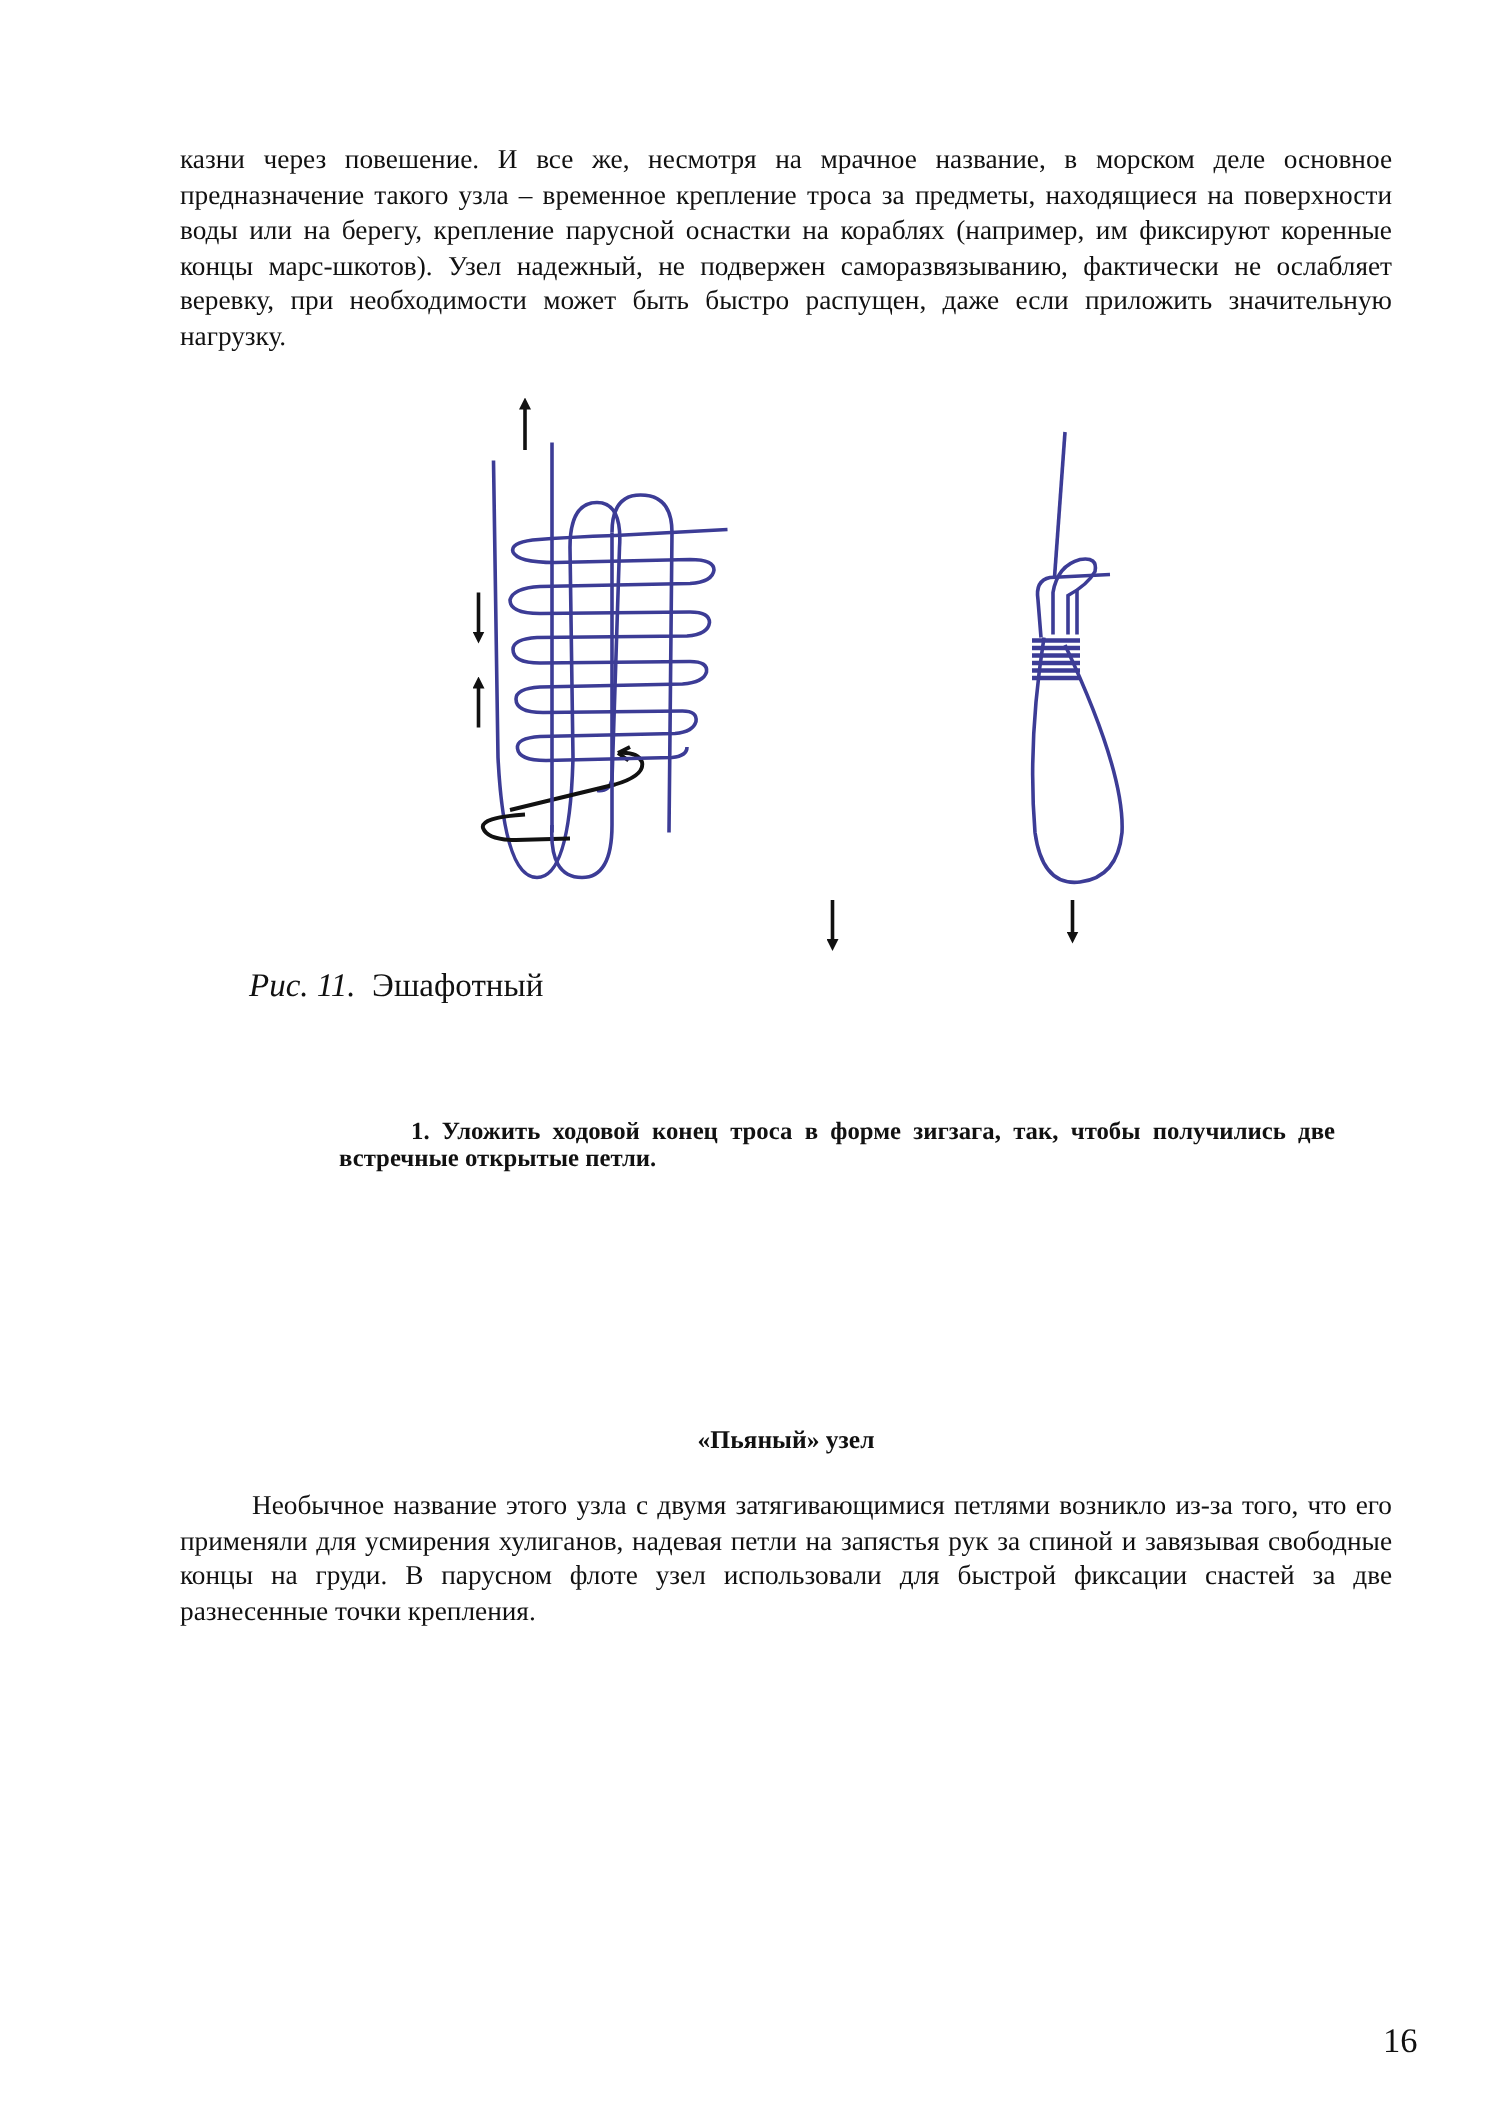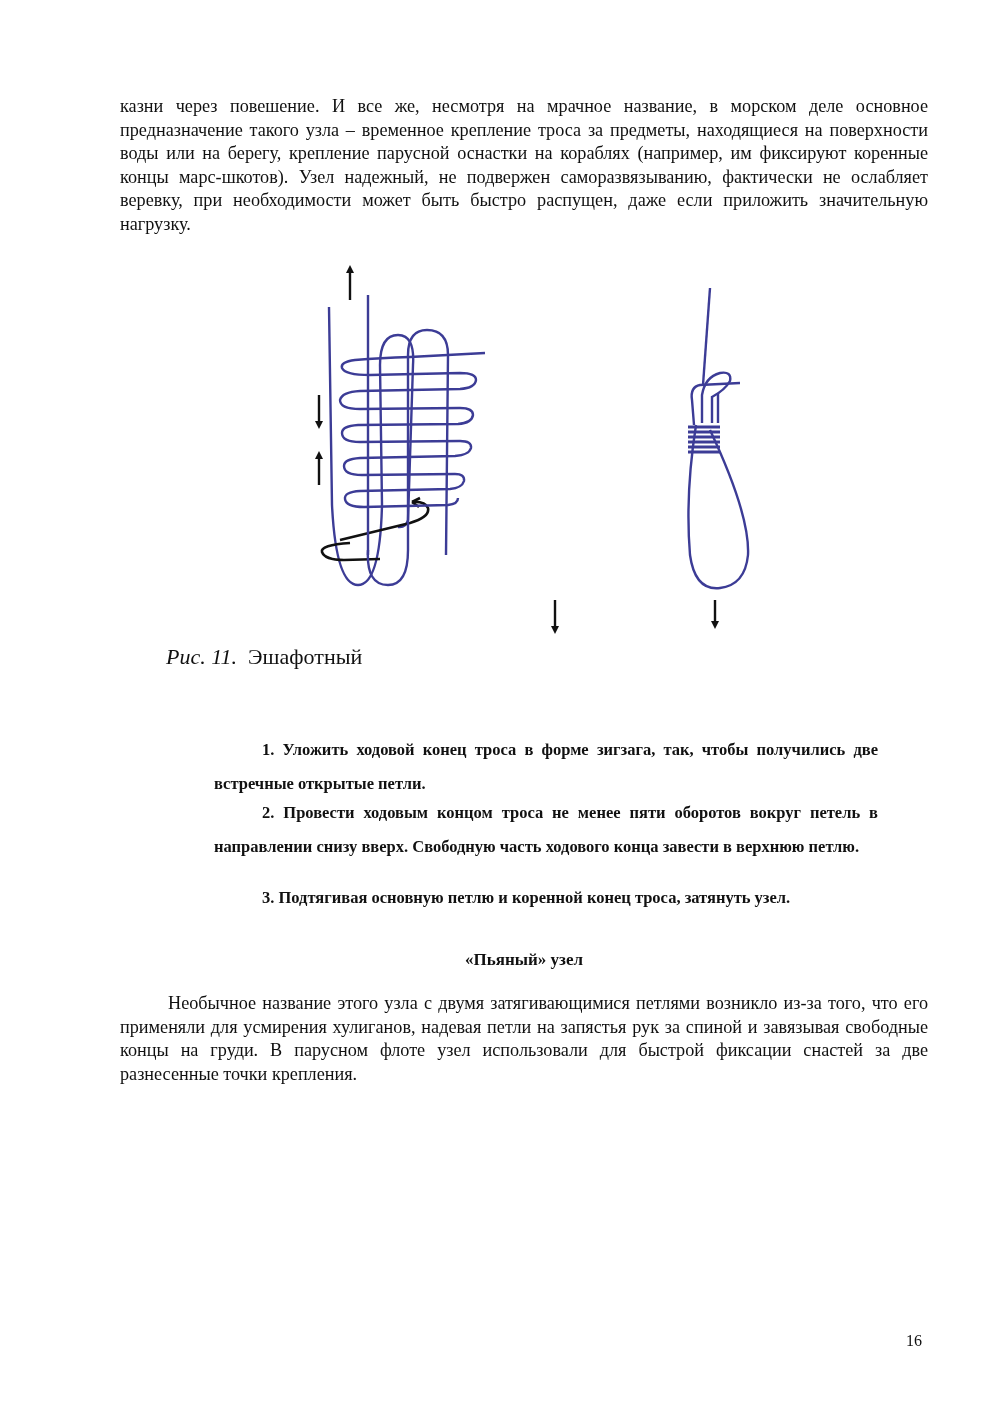--- a/index.html
+++ b/index.html
@@ -8,28 +8,28 @@
   .page { position: absolute; left: 0; top: 0; width: 1000px; height: 1263px; }
   .para { position: absolute; left: 120px; width: 808px; font-size: 18.2px; line-height: 23.5px;
           text-align: justify; text-align-last: left; margin: 0; }
   .p1 { top: 95px; }
   .figure { position: absolute; left: 300px; top: 255px; width: 480px; height: 390px; }
   .figure svg { width: 480px; height: 390px; display: block; }
   .caption { position: absolute; left: 166px; top: 644px; font-size: 22px; margin: 0; }
   .caption .lbl { font-style: italic; }
   .seq-title { position: absolute; left: 262px; top: 688px; font-size: 16.5px; font-weight: bold; margin: 0; }
   .step { position: absolute; left: 214px; width: 664px; font-size: 16.5px; font-weight: bold;
-          line-height: 34px; text-align: justify; text-align-last: left; text-indent: 48px; margin: 0; }
+          line-height: 18px; text-align: justify; text-align-last: left; text-indent: 48px; margin: 12px; }
   .s1 { top: 733px; }
   .s2 { top: 796px; }
   .s3 { top: 881px; }
   .h2 { position: absolute; left: 0; width: 1048px; top: 950px; text-align: center;
         font-size: 17px; font-weight: bold; margin: 0; }
   .p2 { top: 992px; text-indent: 48px; }
-  .pagenum { position: absolute; left: 906px; top: 1332px; font-size: 16px; margin: 0; }
+  .pagenum { position: absolute; left: 906px; top: 1332px; font-size: 23px; margin: 16px; }
 </style>
 </head>
 <body>
 
 <div class="page">
 
   <p class="para p1">казни через повешение. И все же, несмотря на мрачное название, в морском деле основное предназначение такого узла – временное крепление троса за предметы, находящиеся на поверхности воды или на берегу, крепление парусной оснастки на кораблях (например, им фиксируют коренные концы марс-шкотов). Узел надежный, не подвержен саморазвязыванию, фактически не ослабляет веревку, при необходимости может быть быстро распущен, даже если приложить значительную нагрузку.</p>
 
   <div class="figure">
     <svg viewBox="0 0 480 390" xmlns="http://www.w3.org/2000/svg">
@@ -83,27 +83,19 @@
   <p class="caption">
     <span class="lbl">Рис. 11.</span>&nbsp;
     <span>Эшафотный</span>
   </p>
 
 
   <p class="step s1">
     <span>1.</span>
     <span>Уложить ходовой конец троса в форме зигзага, так, чтобы получились две встречные открытые петли.</span>
   </p>
-  <p class="step s2">
-    <span>2.</span>
-    <span>Провести ходовым концом троса не менее пяти оборотов вокруг петель в направлении снизу вверх. Свободную часть ходового конца завести в верхнюю петлю.</span>
-  </p>
-  <p class="step s3">
-    <span>3.</span>
-    <span>Подтягивая основную петлю и коренной конец троса, затянуть узел.</span>
-  </p>
 
   <p class="h2">«Пьяный» узел</p>
 
   <p class="para p2">Необычное название этого узла с двумя затягивающимися петлями возникло из-за того, что его применяли для усмирения хулиганов, надевая петли на запястья рук за спиной и завязывая свободные концы на груди. В парусном флоте узел использовали для быстрой фиксации снастей за две разнесенные точки крепления.</p>
 
   <p class="pagenum">16</p>
 </div>
 
 </body></html>

